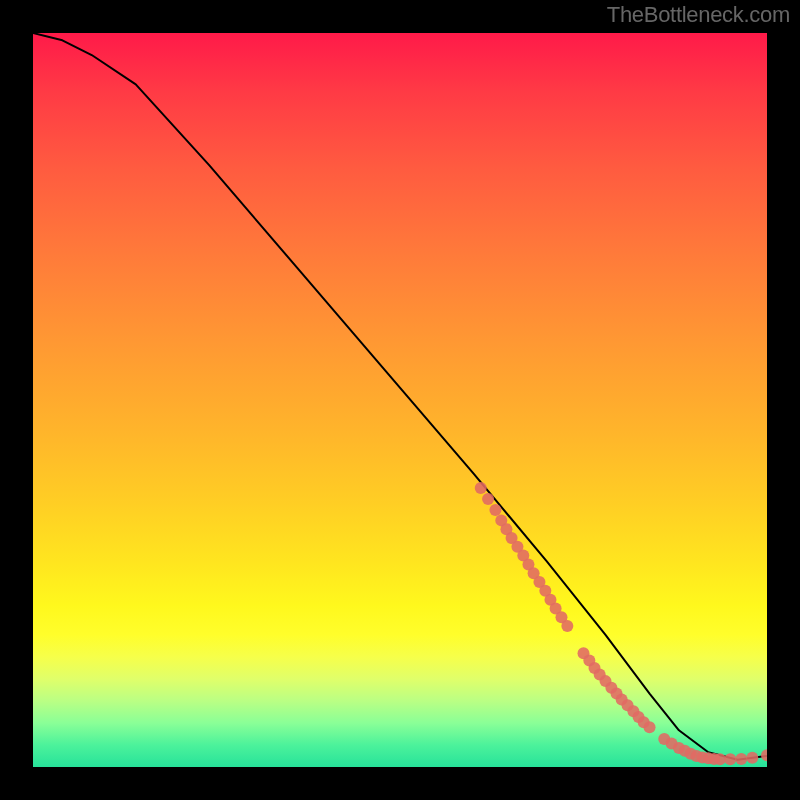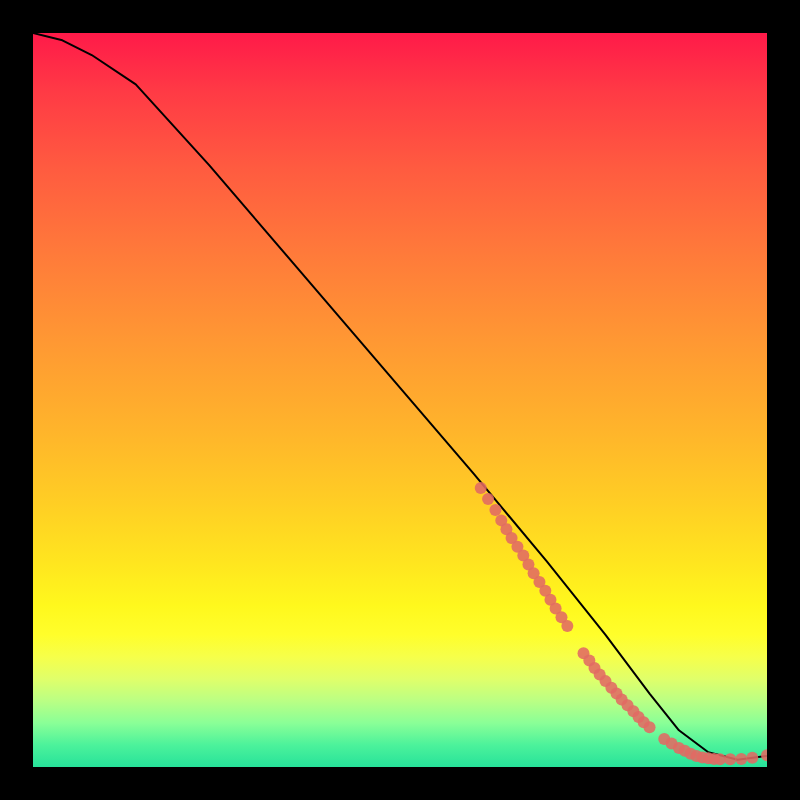--- a/index.html
+++ b/index.html
@@ -59,20 +59,21 @@
     width: 734px;
     height: 734px;
     pointer-events: none;
   }
 </style>
 </head>
 <body>
 
 <div class="frame">
 
+  <div class="watermark">TheBottleneck.com</div>
 
   <div class="plot">
     <svg class="curve" viewBox="0 0 734 734" preserveAspectRatio="none">
       <g id="curve-g">
           <path d="M0.00 0.00 L29.36 7.34 L58.72 22.02 L102.76 51.38 L176.16 132.12 L264.24 234.88 L352.32 337.64 L440.40 440.40 L513.80 528.48 L572.52 601.88 L616.56 660.60 L645.92 697.30 L675.28 719.32 L704.64 726.66 L734.00 722.99" fill="none" stroke="#000" stroke-width="2" stroke-linecap="round" stroke-linejoin="round"></path>
         </g>
       <g id="dots-g">
           <circle cx="447.74" cy="455.08" r="6" fill="#e16a63" fill-opacity="0.88"></circle>
           <circle cx="455.08" cy="466.09" r="6" fill="#e16a63" fill-opacity="0.88"></circle>
           <circle cx="462.42" cy="477.10" r="6" fill="#e16a63" fill-opacity="0.88"></circle>

